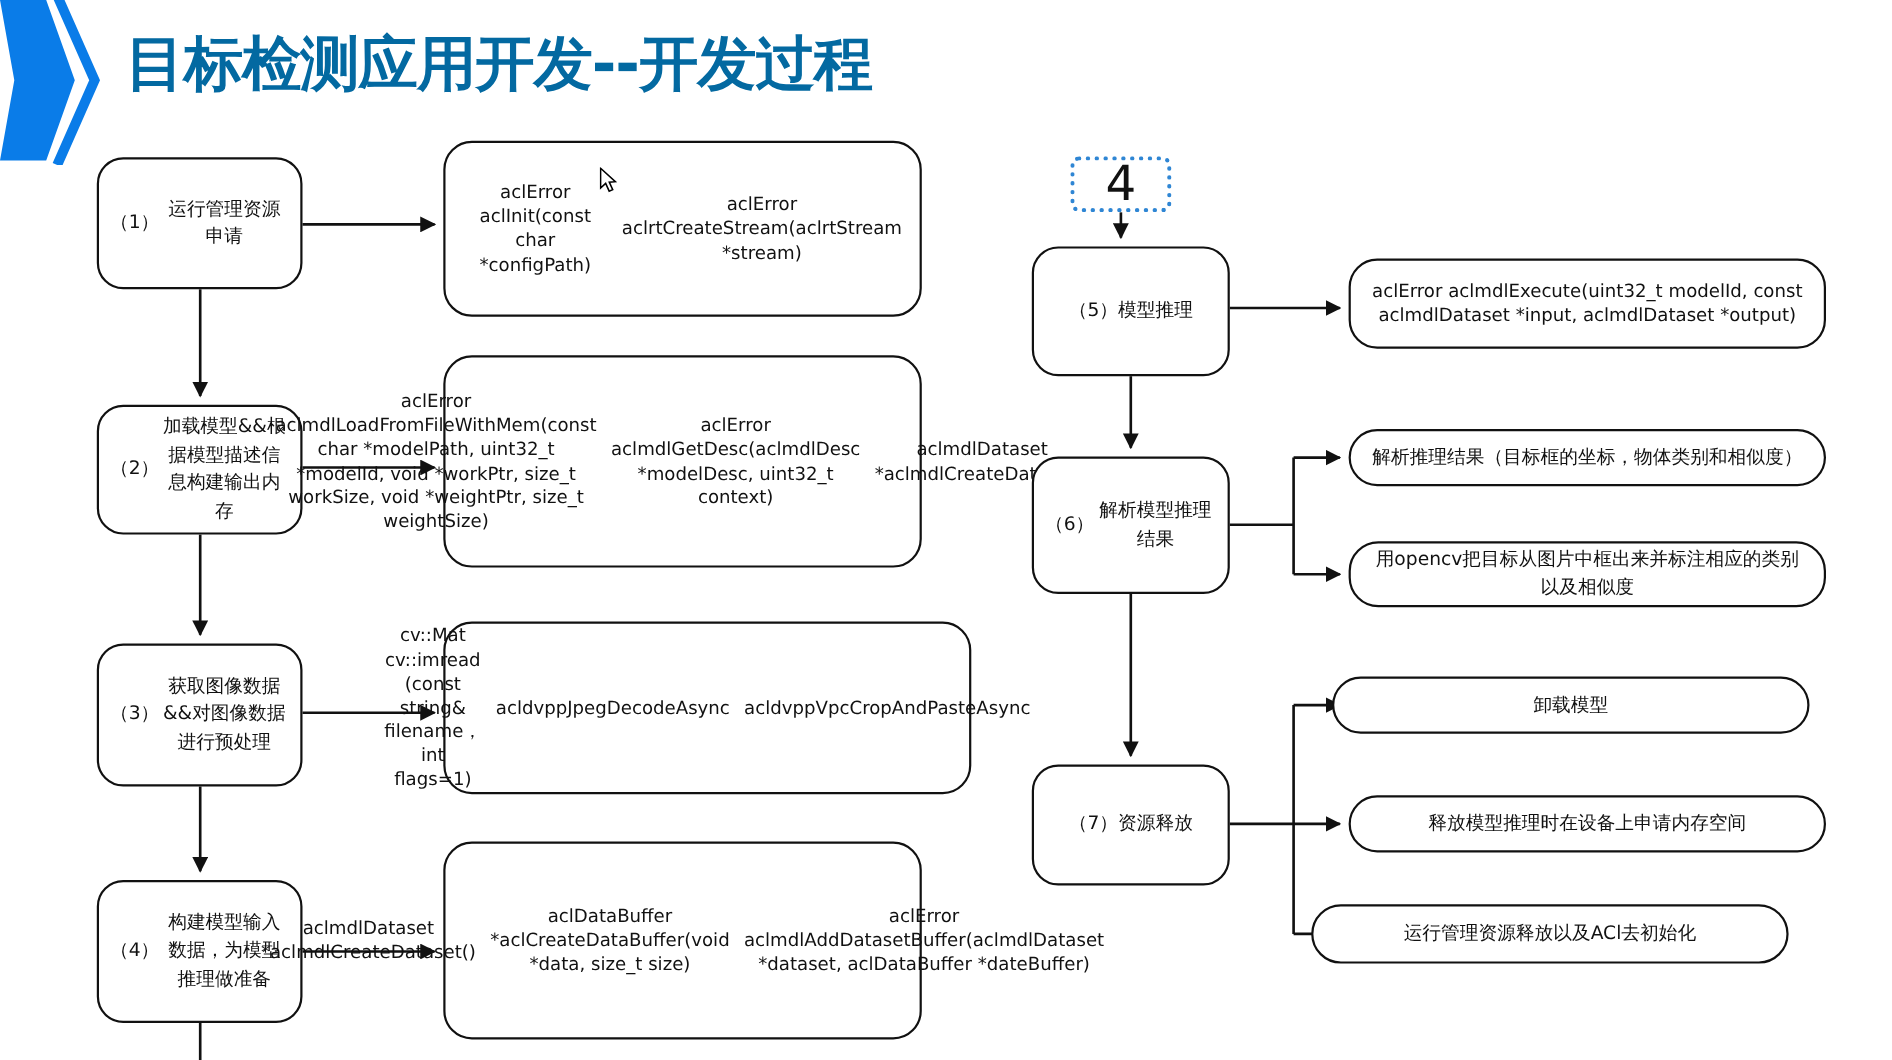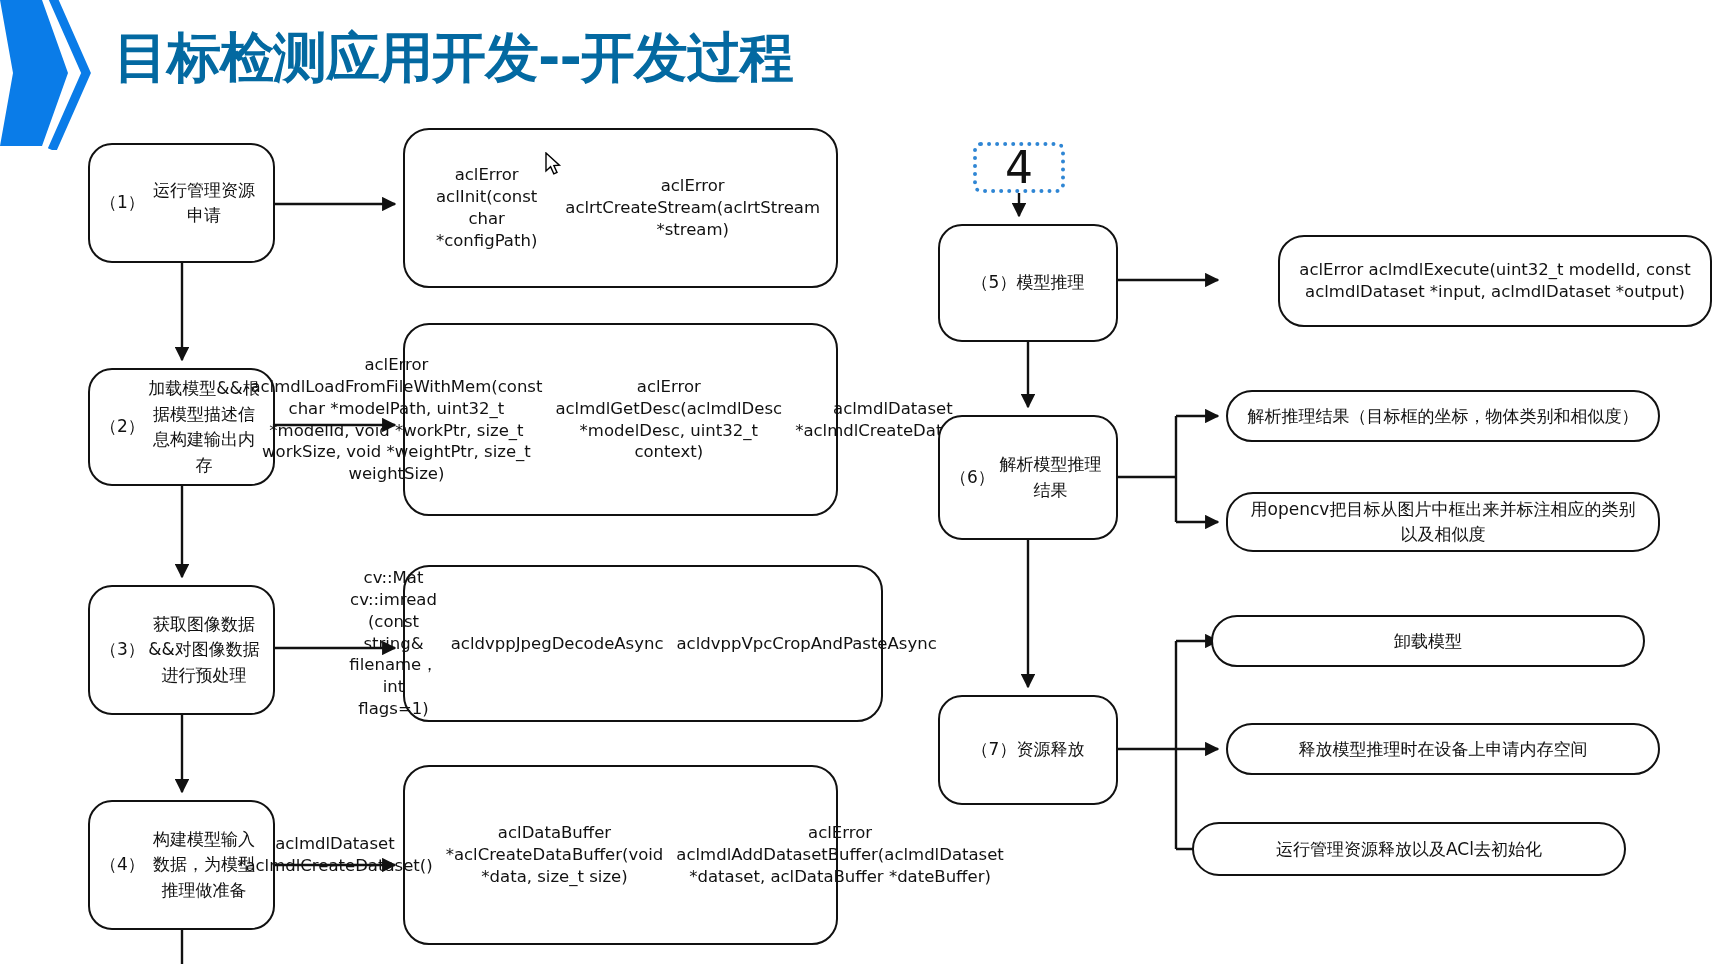--- a/index.html
+++ b/index.html
@@ -105,21 +105,21 @@
       <div class="api-line">aclDataBuffer *aclCreateDataBuffer(void *data, size_t size)</div>
       <div class="api-line">aclError aclmdlAddDatasetBuffer(aclmdlDataset *dataset, aclDataBuffer *dateBuffer)</div>
     </div>
 
   <div class="badge" style="left:973px;top:142px;width:92px;height:51px">4</div>
 
   <div class="box step-box" style="left:938px;top:224px;width:180px;height:118px">
     <div>（5）</div>
     <div>模型推理</div>
   </div>
-  <div class="box api-box" style="left:1278px;top:235px;width:434px;height:92px">
+  <div class="box api-box" style="left:1226px;top:235px;width:434px;height:82px">
       <div class="api-line">aclError aclmdlExecute(uint32_t modelId, const aclmdlDataset *input, aclmdlDataset *output)</div>
     </div>
 
   <div class="box step-box" style="left:938px;top:415px;width:180px;height:125px">
     <div>（6）</div>
     <div>解析模型推理结果</div>
   </div>
   <div class="box pill" style="left:1226px;top:390px;width:434px;height:52px">解析推理结果（目标框的坐标，物体类别和相似度）</div>
   <div class="box pill" style="left:1226px;top:492px;width:434px;height:60px">用opencv把目标从图片中框出来并标注相应的类别以及相似度</div>
 

